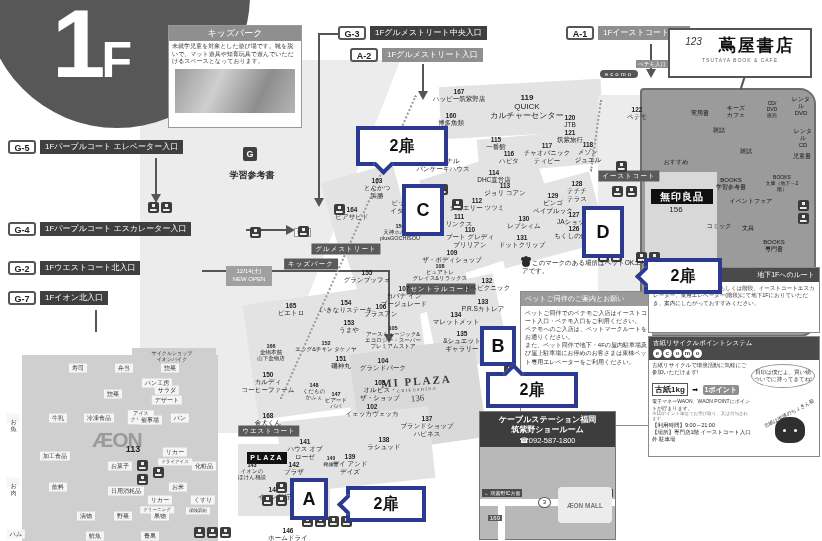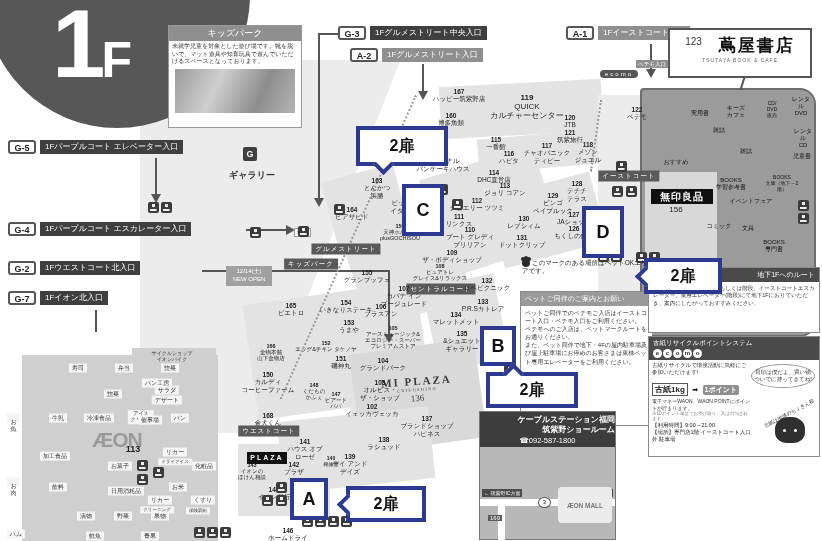--- a/index.html
+++ b/index.html
@@ -50,21 +50,21 @@
   .callout{position:absolute;background:#fff;border:4px solid #2b3990;box-sizing:border-box;z-index:6;
         display:flex;align-items:center;justify-content:center;font-weight:bold;font-size:16px;color:#111;}
   .tail{position:absolute;width:11px;height:11px;background:#fff;border-left:4px solid #2b3990;border-bottom:4px solid #2b3990;}
   .tail.down{bottom:-10px;left:16px;transform:rotate(-45deg);}
   .tail.up{top:-10px;left:16px;transform:rotate(135deg);}
   .tail.left{left:-10px;top:7px;transform:rotate(45deg);}
   
   .minichip{position:absolute;background:#8f8f8f;color:#fff;font-size:5.5px;line-height:1.1;padding:1px 2px;white-space:nowrap;z-index:3;}
   .pill{position:absolute;background:#555;color:#fff;border-radius:6px;font-size:6px;letter-spacing:2px;padding:1px 5px;z-index:3;}
   #tsutaya-callout{left:668px;top:28px;width:140px;height:46px;background:#fff;border:2px solid #555;z-index:5;text-align:center;}
-  #tsutaya-callout .num{font-size:10px;color:#333;vertical-align:6px;margin-right:17px;}
+  #tsutaya-callout .num{font-size:10px;color:#333;vertical-align:6px;margin-right:17px;font-style:italic;}
   #tsutaya-callout .nm{font-size:17px;font-weight:bold;color:#111;letter-spacing:2px;font-family:"Liberation Serif",serif;}
   #tsutaya-callout .sub{font-size:5px;color:#666;letter-spacing:1px;}
   #muji-badge{left:651px;top:189px;width:62px;height:15px;background:#101010;color:#fff;font-weight:bold;font-size:10px;
         text-align:center;line-height:15px;z-index:3;letter-spacing:1px;}
   #muji-num{left:676px;top:205px;transform:translateX(-50%);font-size:8px;color:#222;z-index:3;position:absolute;}
   #plaza-logo{left:247px;top:452px;width:40px;height:12px;background:#111;color:#fff;font-size:7px;font-weight:bold;
         letter-spacing:2px;text-align:center;line-height:12px;z-index:3;}
   #miplaza{left:417px;top:389px;transform:translate(-50%,-50%) rotate(-4deg);text-align:center;z-index:3;position:absolute;
         font-family:"Liberation Serif",serif;color:#3a3a3a;}
   #miplaza .t{font-size:11px;letter-spacing:2px;font-weight:bold;}
@@ -176,21 +176,21 @@
   <div class="aline" style="left:318px;top:33px;width:22px;height:2px;"></div>
   <div class="aline" style="left:318px;top:33px;width:2px;height:166px;"></div>
   <div class="ah-down" style="left:314px;top:198px;"></div>
   <div class="aline" style="left:422px;top:64px;width:2px;height:28px;"></div>
   <div class="ah-down" style="left:418px;top:91px;"></div>
   <div class="aline" style="left:650px;top:44px;width:2px;height:26px;"></div>
   <div class="ah-down" style="left:646px;top:69px;"></div>
   <div class="aline" style="left:742px;top:74px;width:2px;height:16px;transform:rotate(18deg);"></div>
 
   <div id="parking-g">G</div>
-  <div id="parking-lbl">ギャラリー</div>
+  <div id="parking-lbl">学習参考書</div>
   <div id="newopen">12/14(土)
 NEW OPEN</div>
 
   <div class="abs" id="tsutaya-callout">
     <div style="margin-top:4px;"><span class="num">123</span><span class="nm">蔦屋書店</span></div>
     <div class="sub">TSUTAYA BOOK &amp; CAFE</div>
   </div>
 
   <div class="minichip" style="left:636px;top:60px;">ペテモ入口</div>
   <div class="minichip" style="left:722px;top:68px;">蔦屋書店入口</div>
@@ -441,21 +441,21 @@
       </div>
       <div id="bubble">目印は僕だよ、買い物ついでに持ってきてね!</div>
       <div id="mascot-arc">古紙は地球のちょきん箱</div>
       <div id="mascot"></div>
     </div>
   </div>
 
 
   <div id="cable-box">
     <div id="cable-hd">
-      <div class="t" style="white-space:pre-line;text-align:right;">ケーブルステーション福岡
+      <div class="t" style="white-space:pre-line;">ケーブルステーション福岡
 筑紫野ショールーム</div>
       <div class="tel">☎092-587-1800</div>
     </div>
     <div style="position:relative;height:80px;">
       <div class="road-h"></div>
       <div class="road-v"></div>
       <div class="cdir" style="left:2px;top:42px;">← 筑紫野IC方面</div>
       <div class="cdir" style="right:2px;top:42px;">国道3号線方面 →</div>
       <div id="c169">169</div>
       <div id="c31">3</div>

